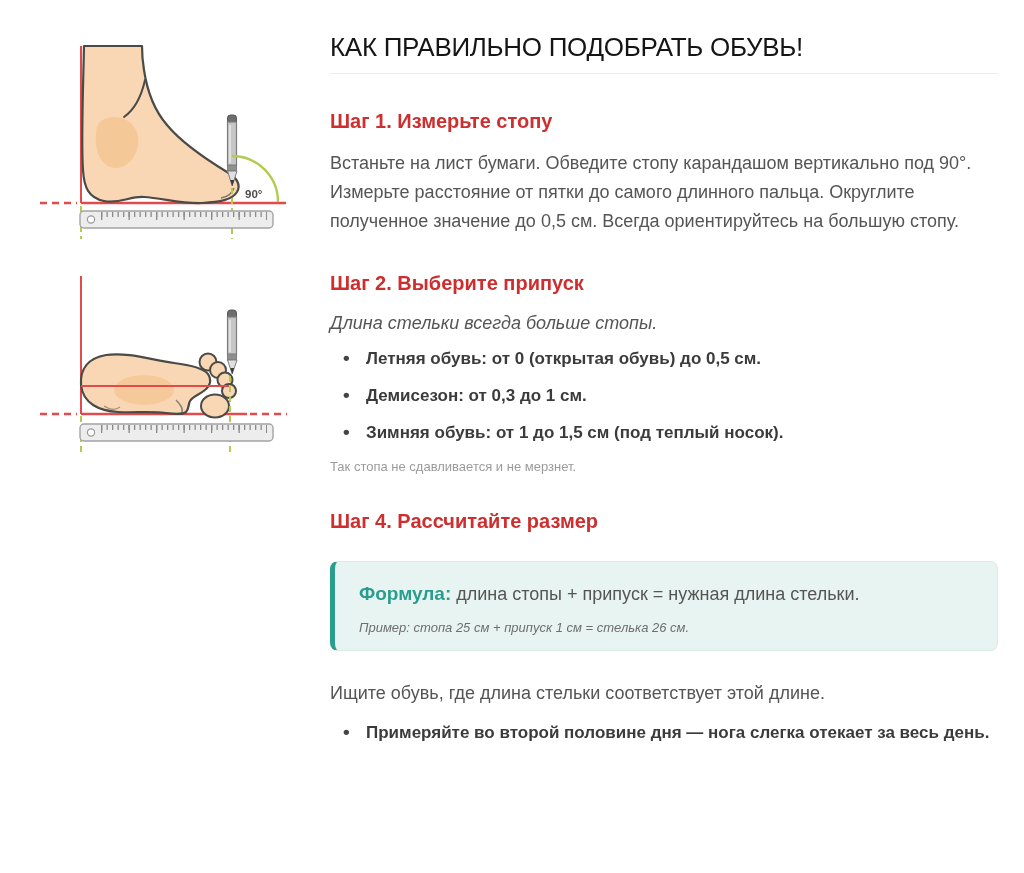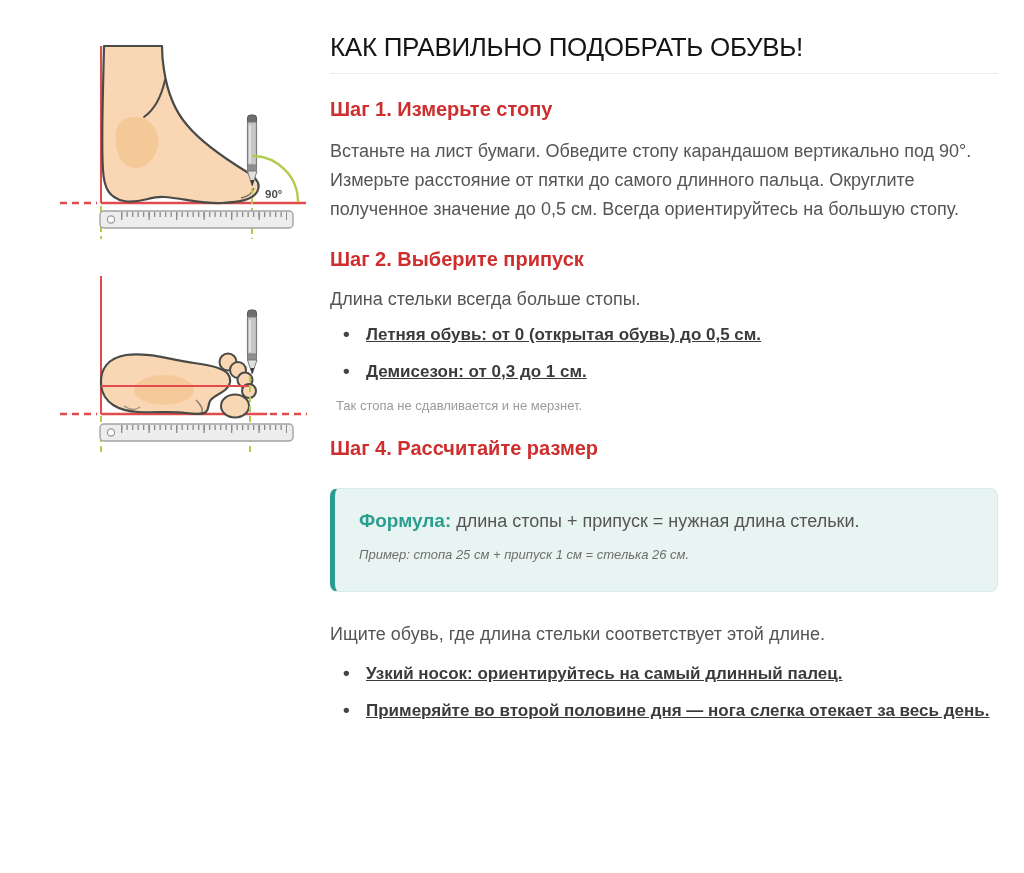--- a/index.html
+++ b/index.html
@@ -5,70 +5,70 @@
   * { margin: 0; padding: 0; box-sizing: border-box; }
   html, body {
     width: 1024px; height: 873px;
     background: #ffffff;
     font-family: "Liberation Sans", "DejaVu Sans", sans-serif;
     overflow: hidden;
   }
   .page { position: relative; width: 1024px; height: 873px; }
 
   
-  .fig { position: absolute; left: 44px; width: 292px; }
+  .fig { position: absolute; left: 24px; width: 292px; }
   .fig-1 { top: 18px; height: 232px; }
   .fig-2 { top: 268px; height: 212px; }
 
   
   .content { position: absolute; left: 330px; top: 0; width: 668px; }
 
   .title {
     margin-top: 34px;
     font-size: 26px; line-height: 1.05;
     font-weight: 400; letter-spacing: -0.3px;
     color: #151515;
   }
   .divider { margin-top: 12px; border-top: 1px solid #ebebeb; height: 0; }
 
   .step-heading {
-    margin-top: 24px;
+    margin-top: 36px;
     font-size: 20px; font-weight: 700;
     color: #cf2e2e;
   }
   .body-text {
     margin-top: 16px;
     font-size: 18px; line-height: 29px;
     color: #555555;
   }
-  .lead { margin-top: 14px; }
+  .lead { margin-top: 14px; font-style: italic; }
 
   ul.bullets { margin-top: 10px; list-style: none; }
   ul.bullets li {
     position: relative;
     padding-left: 36px;
     margin-bottom: 16px;
     font-size: 17px; line-height: 21px;
-    font-weight: 600; color: #3b3b3b; text-decoration: underline;
+    font-weight: 600; color: #3b3b3b;
   }
   ul.bullets li::before {
     content: "•";
     position: absolute; left: 13px; top: -1px;
     font-size: 19px; color: #444444;
   }
 
-  .note { margin-top: 12px; font-size: 13px; color: #9b9b9b; margin-left: 6px; }
+  .note { margin-top: 12px; font-size: 13px; color: #9b9b9b; }
 
   .formula-box {
     margin-top: 28px;
     background: #e8f4f1;
     border: 1px solid #d9ece7;
     border-left: 5px solid #2a9d8f;
     border-radius: 8px;
-    padding: 17px 24px 23px 24px;
+    padding: 17px 24px 9px 24px;
   }
   .formula-line { font-size: 18px; line-height: 29px; color: #555555; }
   .formula-label { color: #2a9d8f; font-weight: 800; font-size: 19px; }
   .formula-example {
     margin-top: 5px;
     font-size: 13px; line-height: 27px;
     font-style: italic; color: #6e6e6e;
   }
   .after-box { margin-top: 28px; }
   .h2-tight { margin-top: 24px; }
@@ -182,32 +182,32 @@
     <div class="divider"></div>
 
     <h2 class="step-heading">Шаг 1. Измерьте стопу</h2>
     <p class="body-text">Встаньте на лист бумаги. Обведите стопу карандашом вертикально под 90°. Измерьте расстояние от пятки до самого длинного пальца. Округлите полученное значение до 0,5 см. Всегда ориентируйтесь на большую стопу.</p>
 
     <h2 class="step-heading">Шаг 2. Выберите припуск</h2>
     <p class="body-text lead">Длина стельки всегда больше стопы.</p>
     <ul class="bullets">
       <li>Летняя обувь: от 0 (открытая обувь) до 0,5 см.</li>
       <li>Демисезон: от 0,3 до 1 см.</li>
+      <li>Зимняя обувь: от 1 до 1,5 см (под теплый носок).</li>
     </ul>
     <p class="note">Так стопа не сдавливается и не мерзнет.</p>
 
     <h2 class="step-heading">Шаг 4. Рассчитайте размер</h2>
     <div class="formula-box">
       <p class="formula-line">
         <span class="formula-label">Формула:</span>
         <span>длина стопы + припуск = нужная длина стельки.</span>
       </p>
       <p class="formula-example">Пример: стопа 25 см + припуск 1 см = стелька 26 см.</p>
     </div>
     <p class="body-text after-box">Ищите обувь, где длина стельки соответствует этой длине.</p>
 
     <ul class="bullets last">
-      <li>Узкий носок: ориентируйтесь на самый длинный палец.</li>
       <li>Примеряйте во второй половине дня — нога слегка отекает за весь день.</li>
     </ul>
 
   </div>
 </div>
 
 </body></html>

